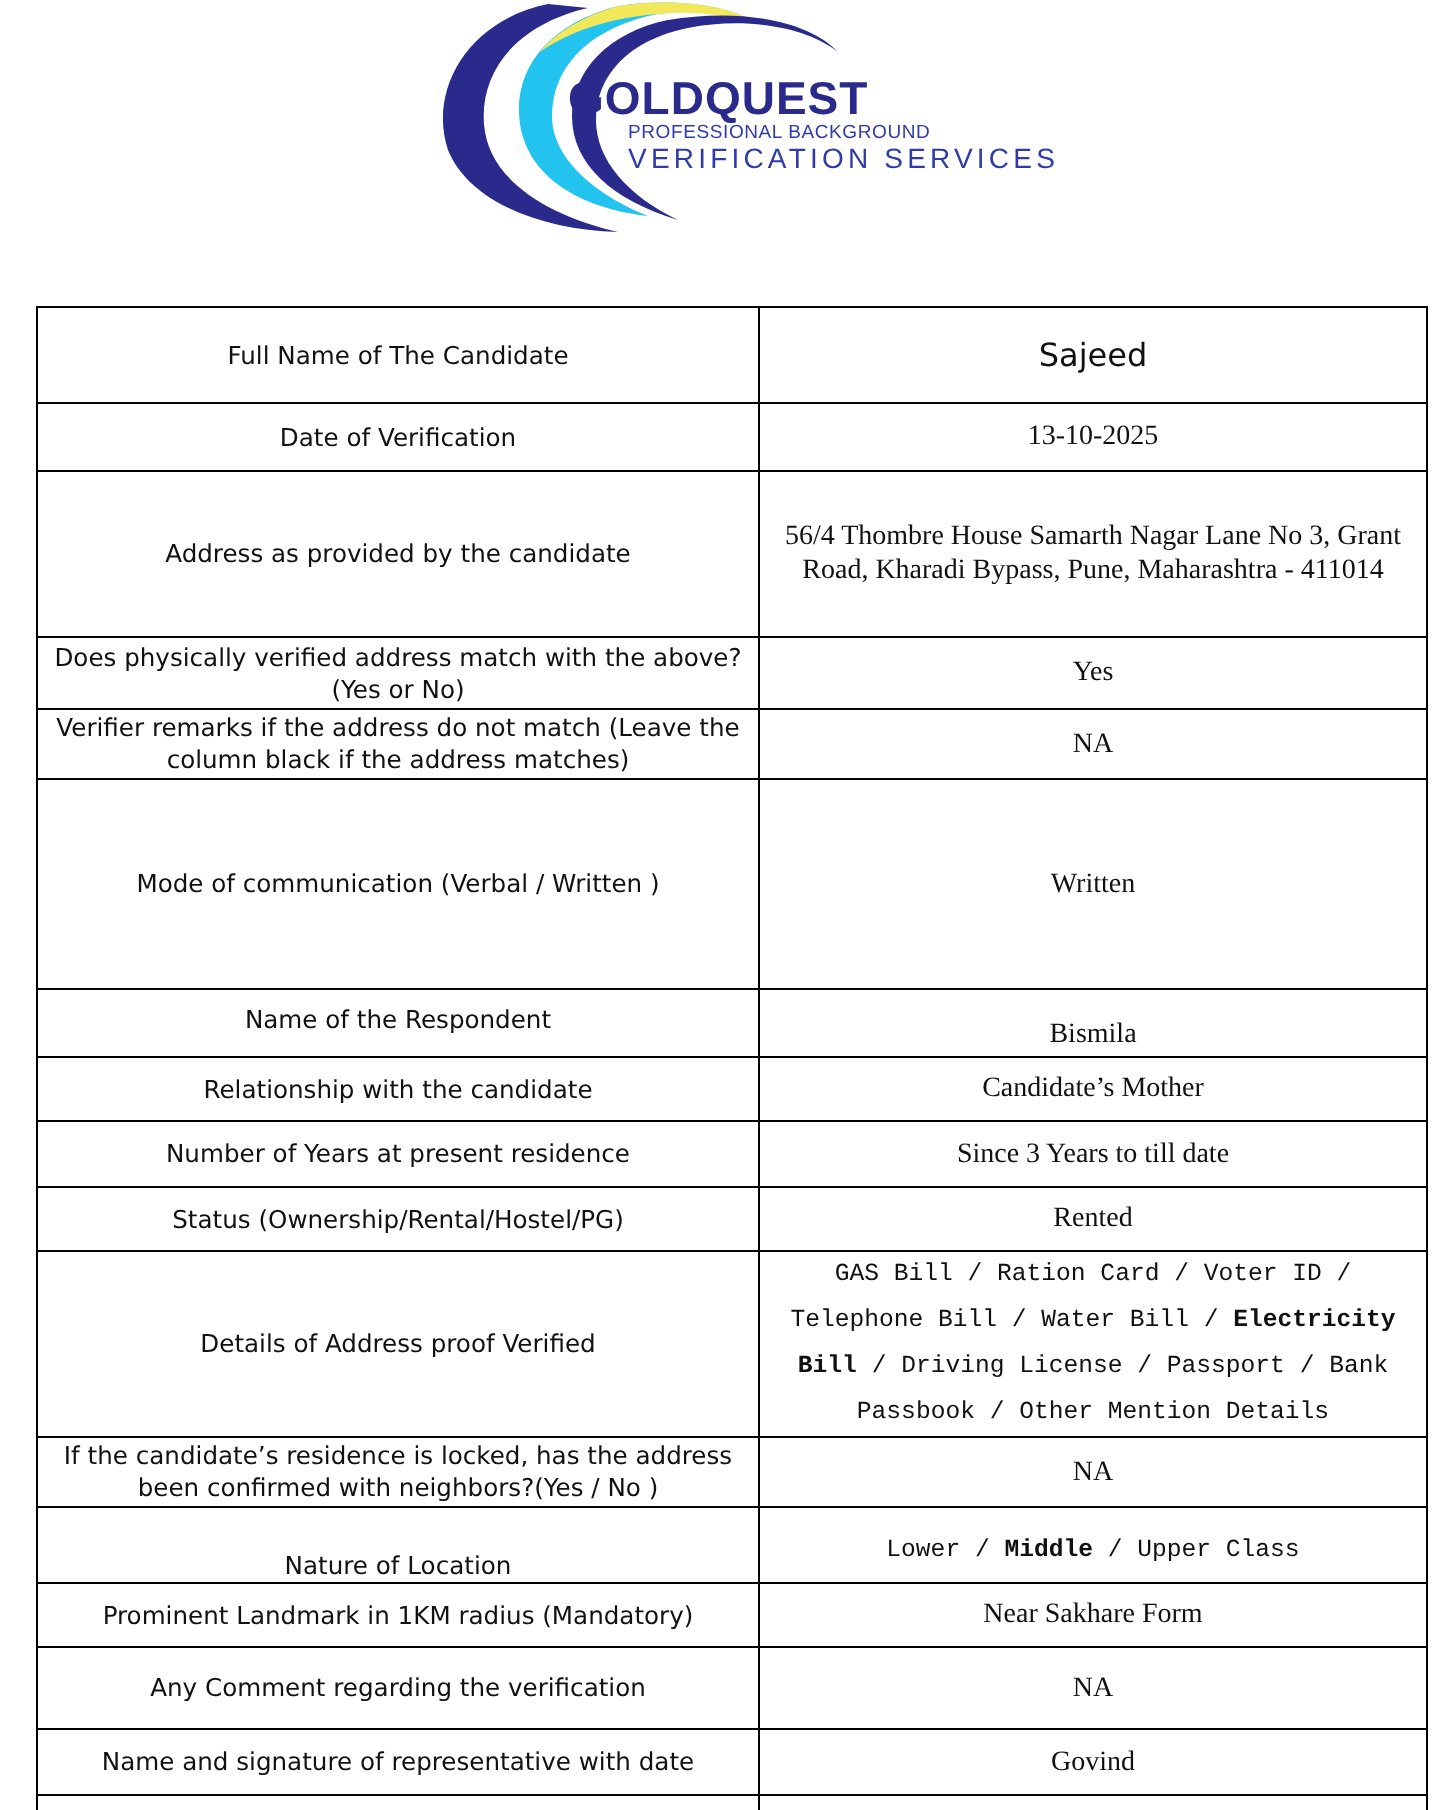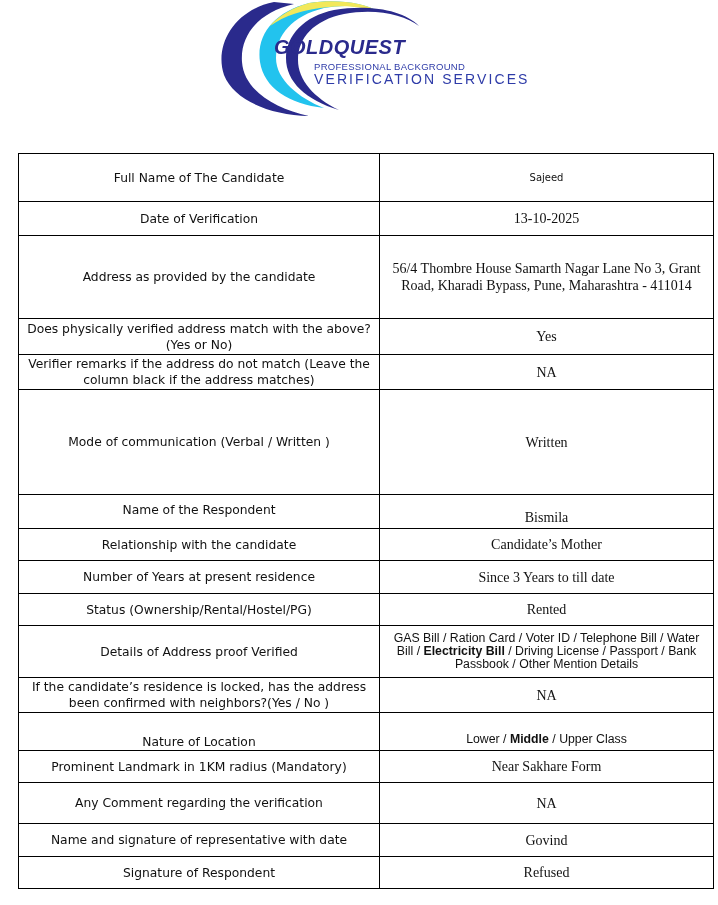--- a/index.html
+++ b/index.html
@@ -1,28 +1,28 @@
 <!DOCTYPE html>
 <html><head>
 <meta charset="utf-8">
 <style>
   html, body { margin: 0; padding: 0; background: #ffffff; }
   body { width: 718px; height: 905px; position: relative; overflow: hidden; }
   .logo { position: absolute; left: 214px; top: 0; width: 310px; height: 118px; }
   .logo svg { display: block; }
-  .logo-text-main { position: absolute; left: 60px; top: 36px; font-family: "Liberation Sans", sans-serif; font-weight: bold; font-size: 20px; color: #2a2a8c; letter-spacing: 0.5px; font-style: italic; }
+  .logo-text-main { position: absolute; left: 70px; top: 36px; font-family: "Liberation Sans", sans-serif; font-weight: bold; font-size: 23px; color: #2a2a8c; letter-spacing: 0.5px; }
   .logo-sub1 { position: absolute; left: 100px; top: 61px; font-family: "Liberation Sans", sans-serif; font-size: 9.5px; color: #2e3ba8; letter-spacing: 0.3px; white-space: nowrap; }
   .logo-sub2 { position: absolute; left: 100px; top: 71px; font-family: "Liberation Sans", sans-serif; font-size: 14px; color: #2e3ba8; letter-spacing: 2.1px; white-space: nowrap; }
 
   table.report { position: absolute; left: 18px; top: 153px; width: 696px; border-collapse: collapse; table-layout: fixed; }
   table.report td { border: 1.5px solid #000; padding: 0 7px; vertical-align: middle; text-align: center; }
   td.q { width: 346px; font-family: "DejaVu Sans", sans-serif; font-size: 12.3px; color: #111; line-height: 16px; }
   td.a { font-family: "Liberation Serif", serif; font-size: 14px; color: #111; text-align: center; line-height: 17px; }
-  td.a.sans { font-family: Liberation Sans, sans-serif; font-size: 12.3px; line-height: 13px; }
-  td.a.small { font-family: "DejaVu Sans", sans-serif; font-size: 10px; }
+  td.a.sans { font-family: Liberation Mono, monospace; font-size: 12.3px; line-height: 23px; }
+  td.a.small { font-family: "DejaVu Sans", sans-serif; font-size: 16px; }
   td.top { vertical-align: top; padding-top: 8px; }
   b { font-weight: bold; }
 </style>
 </head>
 <body>
 
 <div class="logo">
   <svg width="310" height="118" viewBox="0 0 310 118">
 
     <path d="M60 2 C20 10, 0 45, 10 75 C20 100, 55 115, 95 116 C60 108, 30 90, 28 62 C26 35, 45 12, 80 4 Z" fill="#2a2a8c"></path>

